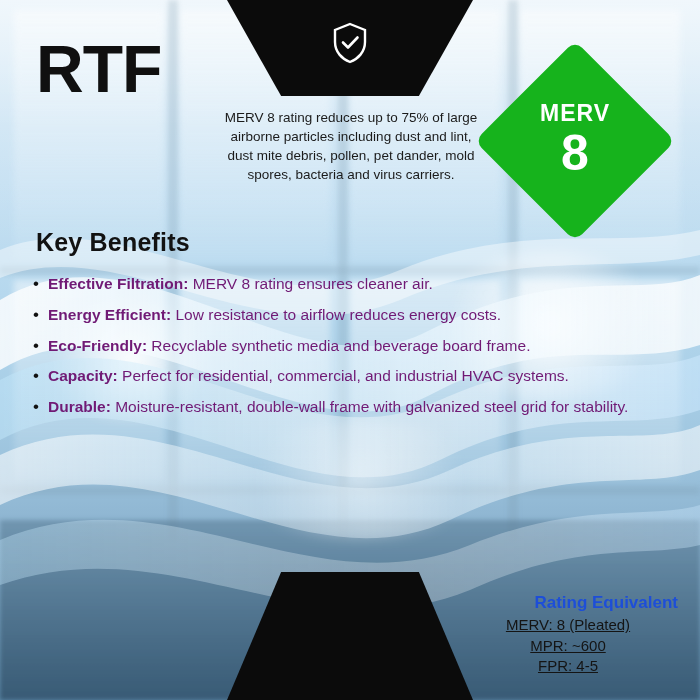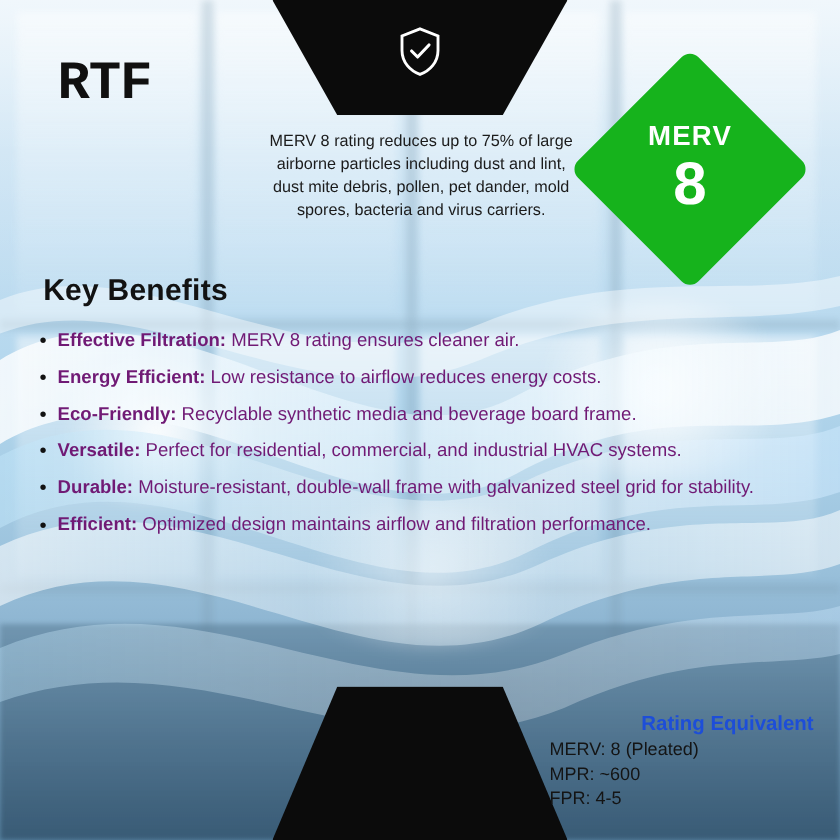--- a/index.html
+++ b/index.html
@@ -122,27 +122,27 @@
   }
 
   
   .logo {
     position: absolute;
     top: 38px;
     left: 36px;
     width: 200px;
   }
   .logo-main {
-    font-family: Liberation Mono, monospace;
-    font-weight: bold;
-    font-size: 45px;
+    font-family: Liberation Sans, sans-serif;
+    font-weight: bold;
+    font-size: 66px;
     line-height: 0.95;
     letter-spacing: -1px;
     color: #101010;
-    margin: 12px;
+    margin: 0;
   }
   .logo-sub {
     font-family: "Liberation Sans", sans-serif;
     font-size: 17px;
     letter-spacing: 1.6px;
     color: #6a6a6a;
     margin: 6px 0 0 3px;
     font-weight: normal;
   }
 
@@ -250,21 +250,22 @@
     font-size: 17px;
     font-weight: bold;
     color: #1d4ed8;
     margin: 0 0 2px 0;
     text-align: right;
   }
   .rating-line {
     font-size: 15px;
     color: #141414;
     line-height: 1.35;
-    text-align: left;
+    text-align: center;
+    text-decoration: underline;
   }
   .rating-lines {
     text-align: right;
   }
 </style>
 </head>
 <body>
 
 <div class="poster">
 
@@ -331,23 +332,22 @@
       <div class="diamond-value">8</div>
     </div>
   </div>
 
   <div class="benefits">
     <h2>Key Benefits</h2>
     <ul class="bullet-list">
       <li><b>Effective Filtration:</b><span> MERV 8 rating ensures cleaner air.</span></li>
       <li><b>Energy Efficient:</b><span> Low resistance to airflow reduces energy costs.</span></li>
       <li><b>Eco-Friendly:</b><span> Recyclable synthetic media and beverage board frame.</span></li>
-      <li><b>Versatile:</b><span> Perfect for residential, commercial, and industrial HVAC systems.</span></li>
+      <li><b>Capacity:</b><span> Perfect for residential, commercial, and industrial HVAC systems.</span></li>
       <li><b>Durable:</b><span> Moisture-resistant, double-wall frame with galvanized steel grid for stability.</span></li>
-      <li><b>Efficient:</b><span> Optimized design maintains airflow and filtration performance.</span></li>
     </ul>
   </div>
 
   <div class="stars">★ ★ ★ ★ ★</div>
 
   <div class="wedge-bottom"></div>
 
   <div class="rating">
     <div class="rating-title">Rating Equivalent</div>
     <div class="rating-lines">

